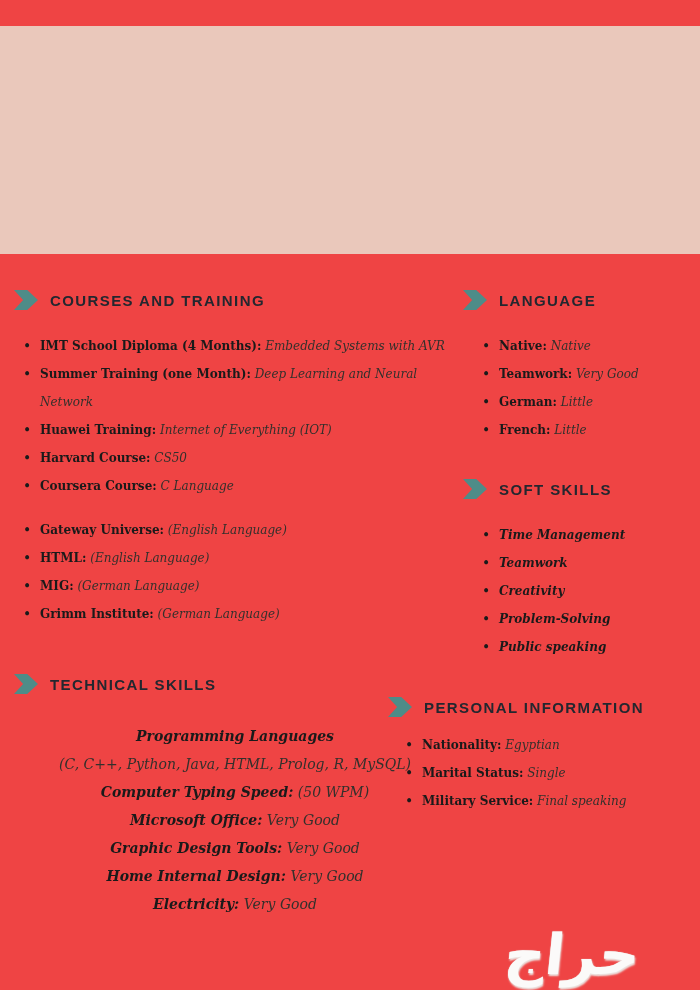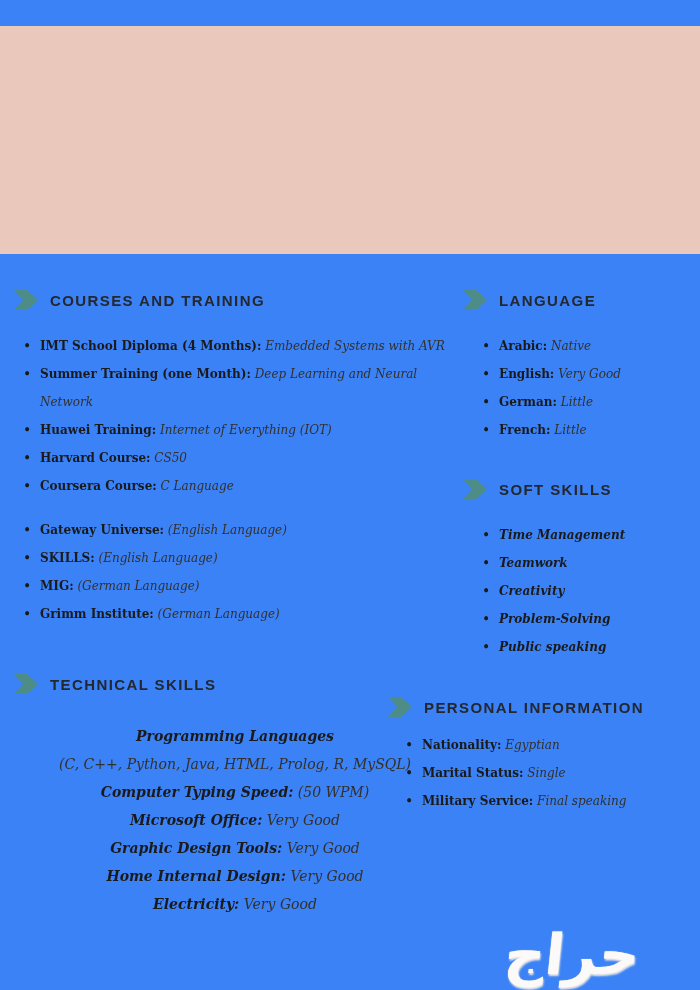--- a/index.html
+++ b/index.html
@@ -7,21 +7,21 @@
     --hero:#eac8bb;
     --heading:#23272f;
     --label:#1a1a1a;
     --value:#33302c;
   }
   *{margin:0;padding:0;box-sizing:border-box;}
   html,body{background:#fff;}
   .page{
     position:relative;
     width:700px;height:990px;
-    background:#3b82f6;
+    background:#ef4444;
     overflow:hidden;
     font-family:"DejaVu Serif", serif;
   }
   .hero{
     position:absolute;left:0;top:26px;width:700px;height:228px;
     background:var(--hero);
   }
   .section{position:absolute;}
   .sec-header{
     display:flex;align-items:center;gap:12px;
@@ -99,21 +99,21 @@
     </div>
     <ul>
       <li class="bullet"><span class="lbl">IMT School Diploma (4 Months):</span> <span class="val">Embedded Systems with AVR</span></li>
       <li class="bullet"><span class="lbl">Summer Training (one Month):</span> <span class="val">Deep Learning and Neural Network</span></li>
       <li class="bullet"><span class="lbl">Huawei Training:</span> <span class="val">Internet of Everything (IOT)</span></li>
       <li class="bullet"><span class="lbl">Harvard Course:</span> <span class="val">CS50</span></li>
       <li class="bullet"><span class="lbl">Coursera Course:</span> <span class="val">C Language</span></li>
     </ul>
     <ul class="group-gap">
       <li class="bullet"><span class="lbl">Gateway Universe:</span> <span class="val">(English Language)</span></li>
-      <li class="bullet"><span class="lbl">SKILLS:</span> <span class="val">(English Language)</span></li>
+      <li class="bullet"><span class="lbl">HTML:</span> <span class="val">(English Language)</span></li>
       <li class="bullet"><span class="lbl">MIG:</span> <span class="val">(German Language)</span></li>
       <li class="bullet"><span class="lbl">Grimm Institute:</span> <span class="val">(German Language)</span></li>
     </ul>
   </div>
 
   <div class="section" style="left:14px;top:674px;width:440px;">
     <div class="sec-header" style="margin-bottom:28px;">
       <span class="chevron"></span>
       <span class="sec-title">TECHNICAL SKILLS</span>
     </div>
@@ -127,22 +127,22 @@
       <div class="plain-line"><span class="lbl it">Electricity:</span> <span class="val">Very Good</span></div>
     </div>
   </div>
 
   <div class="section col-right" style="left:463px;top:290px;width:230px;">
     <div class="sec-header">
       <span class="chevron"></span>
       <span class="sec-title">LANGUAGE</span>
     </div>
     <ul>
-      <li class="bullet"><span class="lbl">Arabic:</span> <span class="val">Native</span></li>
-      <li class="bullet"><span class="lbl">English:</span> <span class="val">Very Good</span></li>
+      <li class="bullet"><span class="lbl">Native:</span> <span class="val">Native</span></li>
+      <li class="bullet"><span class="lbl">Teamwork:</span> <span class="val">Very Good</span></li>
       <li class="bullet"><span class="lbl">German:</span> <span class="val">Little</span></li>
       <li class="bullet"><span class="lbl">French:</span> <span class="val">Little</span></li>
     </ul>
   </div>
 
   <div class="section col-right" style="left:463px;top:479px;width:230px;">
     <div class="sec-header">
       <span class="chevron"></span>
       <span class="sec-title">SOFT SKILLS</span>
     </div>

